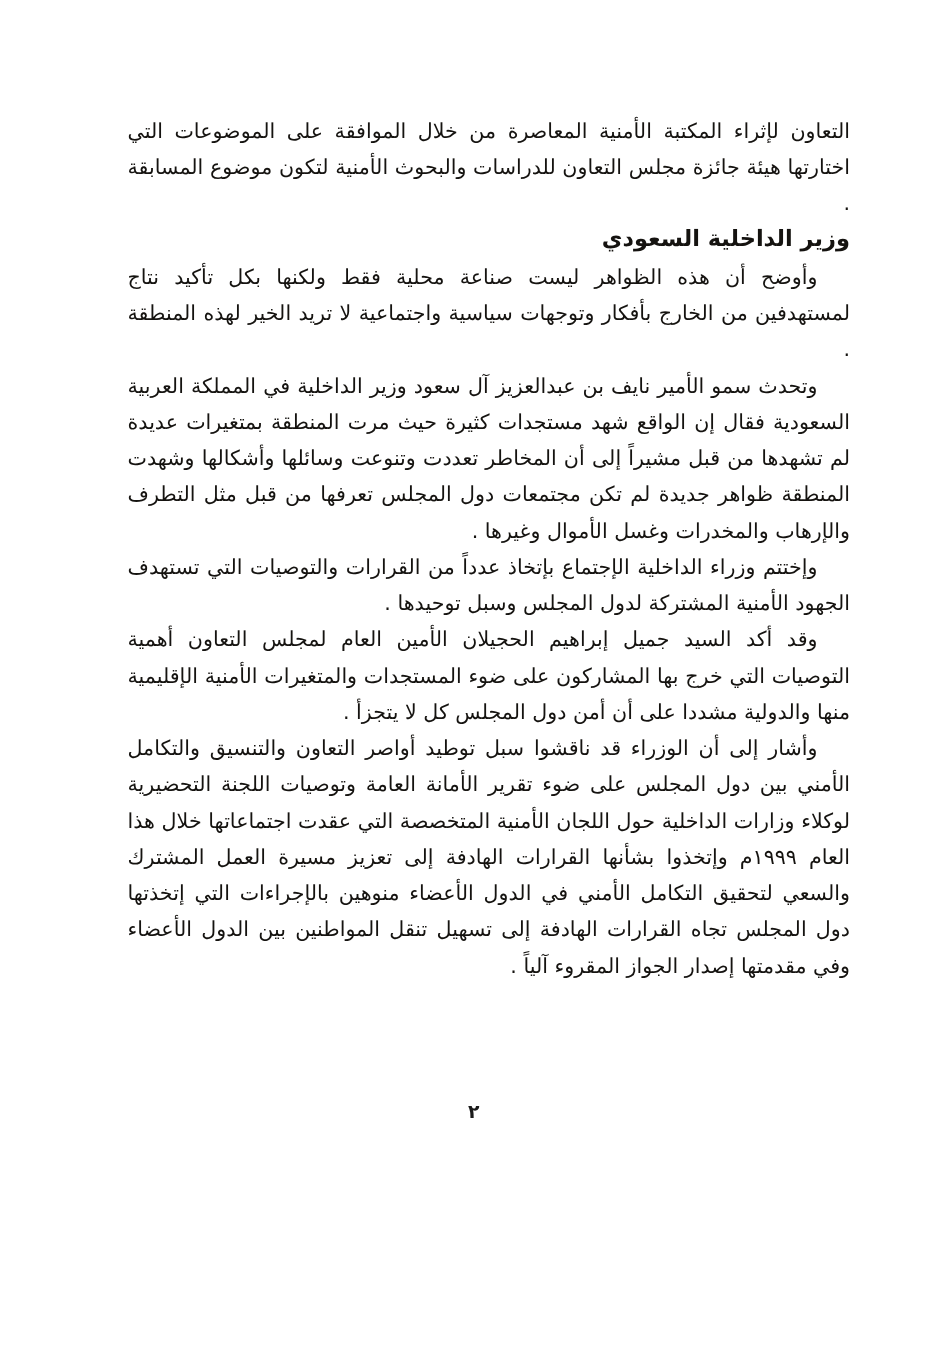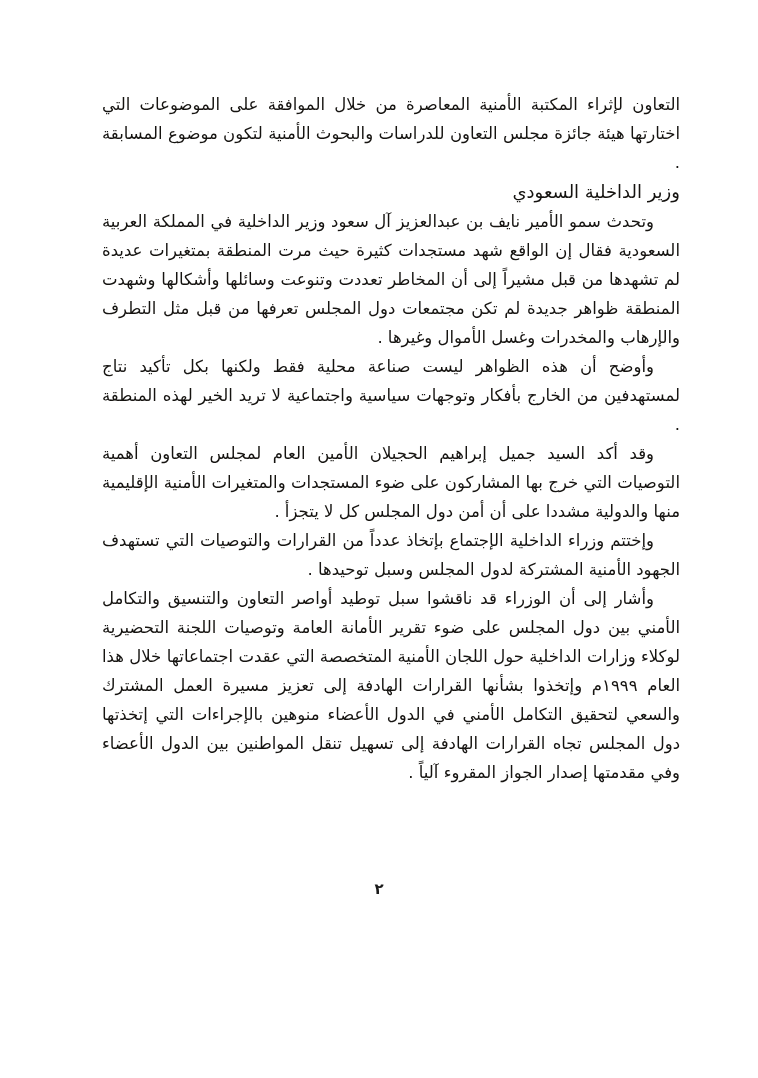--- a/index.html
+++ b/index.html
@@ -30,21 +30,21 @@
   .para {
     margin: 0;
     text-indent: 26px;
   }
   .para.no-indent {
     text-indent: 0;
   }
   .heading {
     margin: 0;
     font-size: 18px;
-    font-weight: normal;
+    font-weight: bold;
     line-height: 30px;
     text-align: right;
     text-indent: 0;
   }
   .page-number {
     position: absolute;
     top: 880px;
     left: 0;
     right: 0;
     text-align: center;
@@ -57,28 +57,28 @@
 </head>
 <body>
 
 <div class="page">
   <div class="content" dir="rtl">
 
     <p class="para no-indent">التعاون لإثراء المكتبة الأمنية المعاصرة من خلال الموافقة على الموضوعات التي اختارتها هيئة جائزة مجلس التعاون للدراسات والبحوث الأمنية لتكون موضوع المسابقة .</p>
 
     <h2 class="heading">وزير الداخلية السعودي</h2>
 
+    <p class="para">وأوضح أن هذه الظواهر ليست صناعة محلية فقط ولكنها بكل تأكيد نتاج لمستهدفين من الخارج بأفكار وتوجهات سياسية واجتماعية لا تريد الخير لهذه المنطقة .</p>
+
     <p class="para">وتحدث سمو الأمير نايف بن عبدالعزيز آل سعود وزير الداخلية في المملكة العربية السعودية فقال إن الواقع شهد مستجدات كثيرة حيث مرت المنطقة بمتغيرات عديدة لم تشهدها من قبل مشيراً إلى أن المخاطر تعددت وتنوعت وسائلها وأشكالها وشهدت المنطقة ظواهر جديدة لم تكن مجتمعات دول المجلس تعرفها من قبل مثل التطرف والإرهاب والمخدرات وغسل الأموال وغيرها .</p>
-
-    <p class="para">وأوضح أن هذه الظواهر ليست صناعة محلية فقط ولكنها بكل تأكيد نتاج لمستهدفين من الخارج بأفكار وتوجهات سياسية واجتماعية لا تريد الخير لهذه المنطقة .</p>
 
 
 
+    <p class="para">وإختتم وزراء الداخلية الإجتماع بإتخاذ عدداً من القرارات والتوصيات التي تستهدف الجهود الأمنية المشتركة لدول المجلس وسبل توحيدها .</p>
+
     <p class="para">وقد أكد السيد جميل إبراهيم الحجيلان الأمين العام لمجلس التعاون أهمية التوصيات التي خرج بها المشاركون على ضوء المستجدات والمتغيرات الأمنية الإقليمية منها والدولية مشددا على أن أمن دول المجلس كل لا يتجزأ .</p>
-
-    <p class="para">وإختتم وزراء الداخلية الإجتماع بإتخاذ عدداً من القرارات والتوصيات التي تستهدف الجهود الأمنية المشتركة لدول المجلس وسبل توحيدها .</p>
 
     <p class="para">وأشار إلى أن الوزراء قد ناقشوا سبل توطيد أواصر التعاون والتنسيق والتكامل الأمني بين دول المجلس على ضوء تقرير الأمانة العامة وتوصيات اللجنة التحضيرية لوكلاء وزارات الداخلية حول اللجان الأمنية المتخصصة التي عقدت اجتماعاتها خلال هذا العام ١٩٩٩م وإتخذوا بشأنها القرارات الهادفة إلى تعزيز مسيرة العمل المشترك والسعي لتحقيق التكامل الأمني في الدول الأعضاء منوهين بالإجراءات التي إتخذتها دول المجلس تجاه القرارات الهادفة إلى تسهيل تنقل المواطنين بين الدول الأعضاء وفي مقدمتها إصدار الجواز المقروء آلياً .</p>
 
   </div>
 
   <div class="page-number">٢</div>
 </div>
 
 </body></html>

